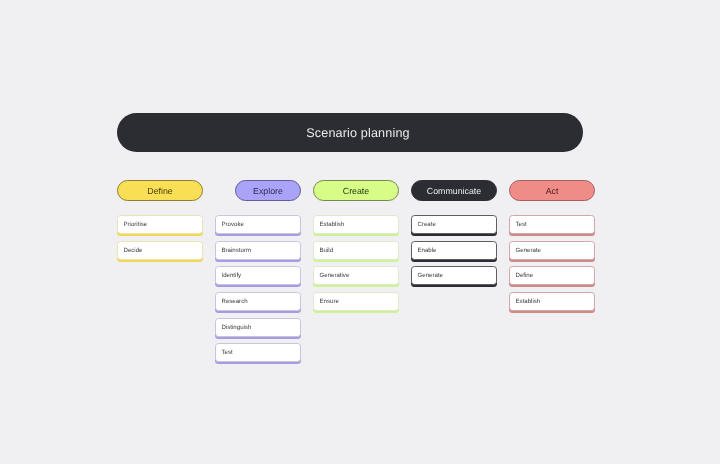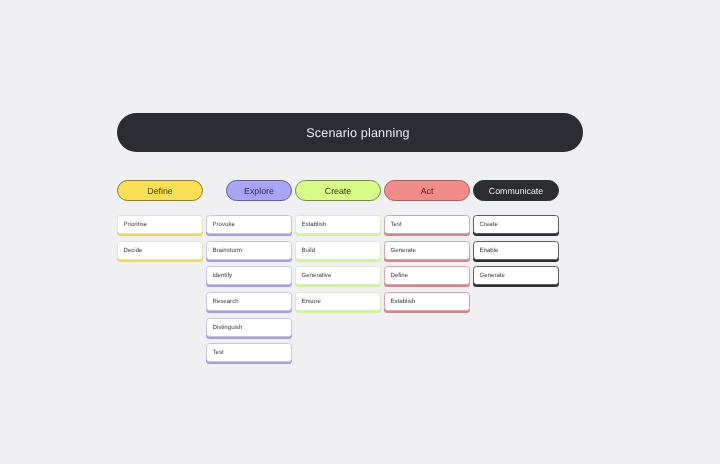--- a/index.html
+++ b/index.html
@@ -35,21 +35,21 @@
   }
   #title-text {
     color: #e9e9ec;
     font-size: 12.6px;
     letter-spacing: 0.15px;
     white-space: nowrap;
     text-align: right;
   }
   #columns {
     display: flex;
-    gap: 3px;
+    gap: 12px;
     margin-top: 28px;
   }
   .column { width: 86px; }
   .pill {
     height: 21px;
     border-radius: 11px;
     border-style: solid;
     border-width: 1px;
     display: flex;
     align-items: center;
@@ -126,33 +126,33 @@
     <div class="column col-create">
       <div class="pill">Create</div>
       <div class="cards">
         <div class="card">Establish</div>
         <div class="card">Build</div>
         <div class="card">Generative</div>
         <div class="card">Ensure</div>
       </div>
     </div>
 
+    <div class="column col-communicate">
+      <div class="pill">Communicate</div>
+      <div class="cards">
+        <div class="card">Create</div>
+        <div class="card">Enable</div>
+        <div class="card">Generate</div>
+      </div>
+    </div>
+
     <div class="column col-act">
       <div class="pill">Act</div>
       <div class="cards">
         <div class="card">Test</div>
         <div class="card">Generate</div>
         <div class="card">Define</div>
         <div class="card">Establish</div>
       </div>
     </div>
 
-    <div class="column col-communicate">
-      <div class="pill">Communicate</div>
-      <div class="cards">
-        <div class="card">Create</div>
-        <div class="card">Enable</div>
-        <div class="card">Generate</div>
-      </div>
-    </div>
-
   </div>
 </div>
 
 </body></html>

